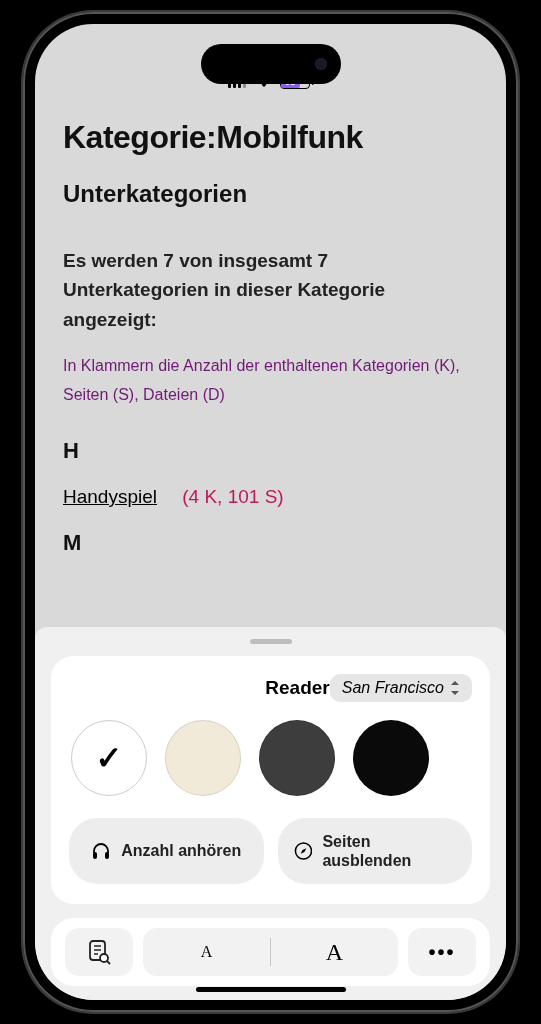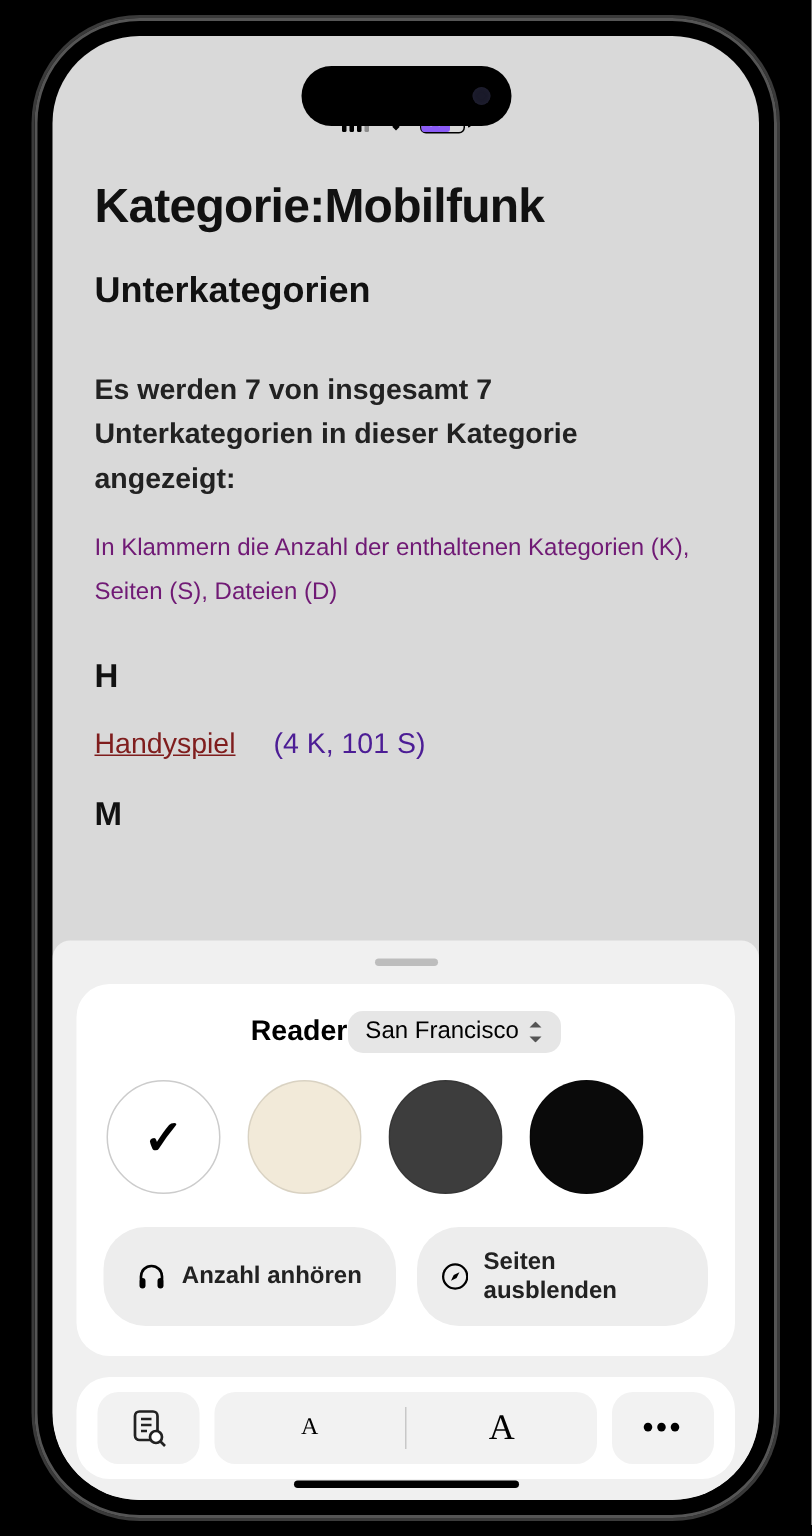--- a/index.html
+++ b/index.html
@@ -48,39 +48,39 @@
   .battery-fill { width:68%; height:100%; background:#8b5cf6; border-radius:2px; font-size:10px;color:#fff;display:flex;align-items:center;justify-content:center;font-weight:700;}
   .battery-tip { width:2px;height:7px;background:#000;border-radius:0 2px 2px 0; }
   .content {
     flex:1; padding: 30px 28px 0; overflow:hidden; color:#111;
   }
   h1 { font-size: 32px; font-weight: 700; margin-bottom: 24px; letter-spacing:-0.5px;}
   h2 { font-size: 24px; font-weight: 700; margin-bottom: 38px; }
   .para { font-size: 19px; line-height: 1.55; margin-bottom: 18px; color:#222;font-weight:bold;}
   .note { font-size: 16px; line-height: 1.8; color:#701a75; margin-bottom:28px;}
   h3 { font-size: 22px; font-weight:700; margin: 14px 0 22px; }
-  .link { color:#7f1d1d; }
+  .link { color:#000000; }
   .entry { font-size:19px; margin-bottom:22px;}
-  .entry span.meta{ color:#4c1d95;padding-left:20px; }
+  .entry span.meta{ color:#be185d;padding-left:20px; }
   .sheet {
     position:absolute; bottom:0; left:0; right:0;
     background:#f0f0f0;
     border-radius: 12px 12px 58px 58px;
     padding: 10px 16px 14px;
   }
   .grabber { width:42px;height:5px;background:#bdbdbd;border-radius:3px;margin:2px auto 12px;}
   .card {
     background:#fff; border-radius:22px; padding:18px 18px 20px;
     margin-bottom:14px;
   }
-  .card-head { display:flex; justify-content:center; align-items:center; margin-bottom:18px;}
+  .card-head { display:flex; justify-content:flex-end; align-items:center; margin-bottom:18px;}
   .reader-title { font-size:19px; font-weight:700; }
   .font-pill {
     background:#e6e6e6; border-radius:10px; padding:5px 12px;
-    font-size:16px; display:flex; align-items:center; gap:6px; font-weight:500;
+    font-size:16px; display:flex; align-items:center; gap:6px; font-weight:500;font-style:italic;
   }
   .swatches { display:flex; gap:18px; margin-bottom:22px; padding:0 2px;}
   .swatch {
     width:76px;height:76px;border-radius:50%;
     display:flex;align-items:center;justify-content:center;
     border:1px solid rgba(0,0,0,0.1);
   }
   .sw-white { background:#fff; border:1.5px solid #ccc;}
   .sw-sepia { background:#f2ead9; }
   .sw-gray  { background:#3d3d3d; }

